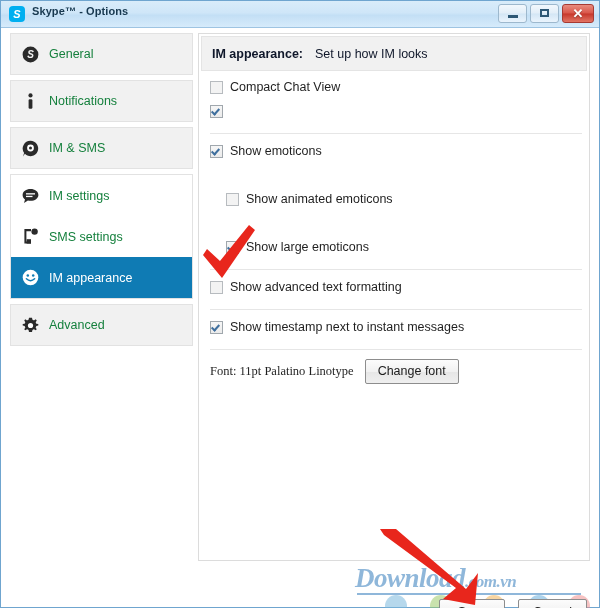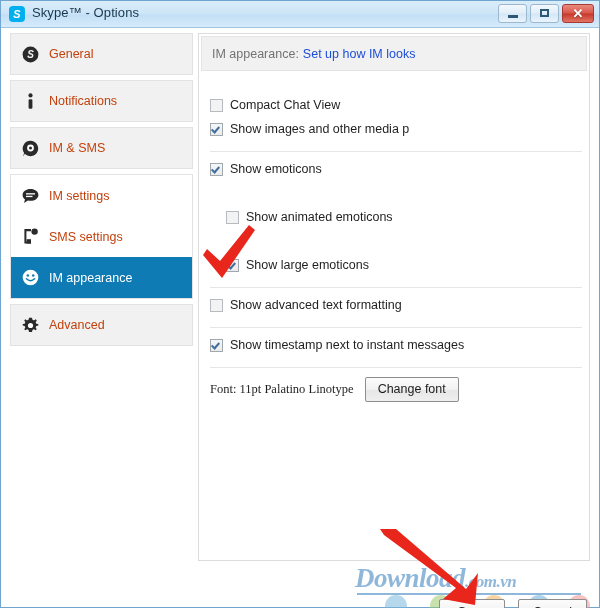--- a/index.html
+++ b/index.html
@@ -43,24 +43,25 @@
     font-size: 11px;
     font-weight: bold;
     font-style: italic;
     line-height: 16px;
     text-align: center;
     font-family: "Liberation Sans", sans-serif;
   }
   #title-text {
     position: absolute;
     left: 31px; top: 4px;
-    font-size: 13px;
+    font-size: 11px;
     color: #17384f;
     letter-spacing: .1px;
     white-space: nowrap;
+    font-weight: bold;
   }
 
   .wbtn {
     position: absolute;
     top: 3px;
     width: 29px; height: 19px;
     box-sizing: border-box;
     border: 1px solid #9db8cd;
     border-radius: 3px;
     background: linear-gradient(to bottom, #f2f8fd 0%, #e2eef8 48%, #d3e6f5 52%, #eaf4fd 100%);
@@ -154,21 +155,21 @@
     color: #2a2a2a;
     font-size: 15px;
     line-height: 0;
     display: flex;
     align-items: center;
     justify-content: center;
   }
   .nav-item.selected .nav-icon { color: #ffffff; }
   .nav-label {
     font-size: 12.5px;
-    color: #c2410c;
+    color: #15803d;
   }
   .nav-item.selected .nav-label { color: #ffffff; }
 
   
   #main {
     position: absolute;
     left: 196px; top: 4px;
     width: 392px; height: 528px;
     box-sizing: border-box;
     border: 1px solid #dcdcdc;
@@ -182,32 +183,32 @@
     background: #f1f1f1;
     border: 1px solid #e4e4e4;
     display: flex;
     align-items: center;
     padding-left: 10px;
     overflow: hidden;
     white-space: nowrap;
   }
   #panel-header-strong {
     font-size: 12.5px;
-    font-weight: normal;
-    color: #737373;
+    font-weight: bold;
+    color: #0f172a;
   }
   #panel-header-rest {
     font-size: 12.5px;
-    color: #1d4ed8;
-    margin-left: 4px;
+    color: #0f172a;
+    margin-left: 12px;
   }
 
   #options-list {
     position: absolute;
-    left: 11px; top: 62px;
+    left: 11px; top: 44px;
     width: 374px;
   }
   .opt-row {
     position: relative;
     display: flex;
     align-items: flex-start;
     height: 24px;
   }
   .opt-row.indent { padding-left: 16px; margin-top: 24px; }
 
@@ -453,21 +454,20 @@
         <span id="panel-header-rest">Set up how IM looks</span>
       </div>
 
       <div id="options-list">
           <div class="opt-row">
             <span class="cb unchecked"></span>
             <span class="opt-label">Compact Chat View</span>
           </div>
           <div class="opt-row">
             <span class="cb checked"></span>
-            <span class="opt-label">Show images and other media p</span>
           </div>
           <div class="sep"></div>
           <div class="opt-row">
             <span class="cb checked"></span>
             <span class="opt-label">Show emoticons</span>
           </div>
           <div class="opt-row indent">
             <span class="cb unchecked"></span>
             <span class="opt-label">Show animated emoticons</span>
           </div>

